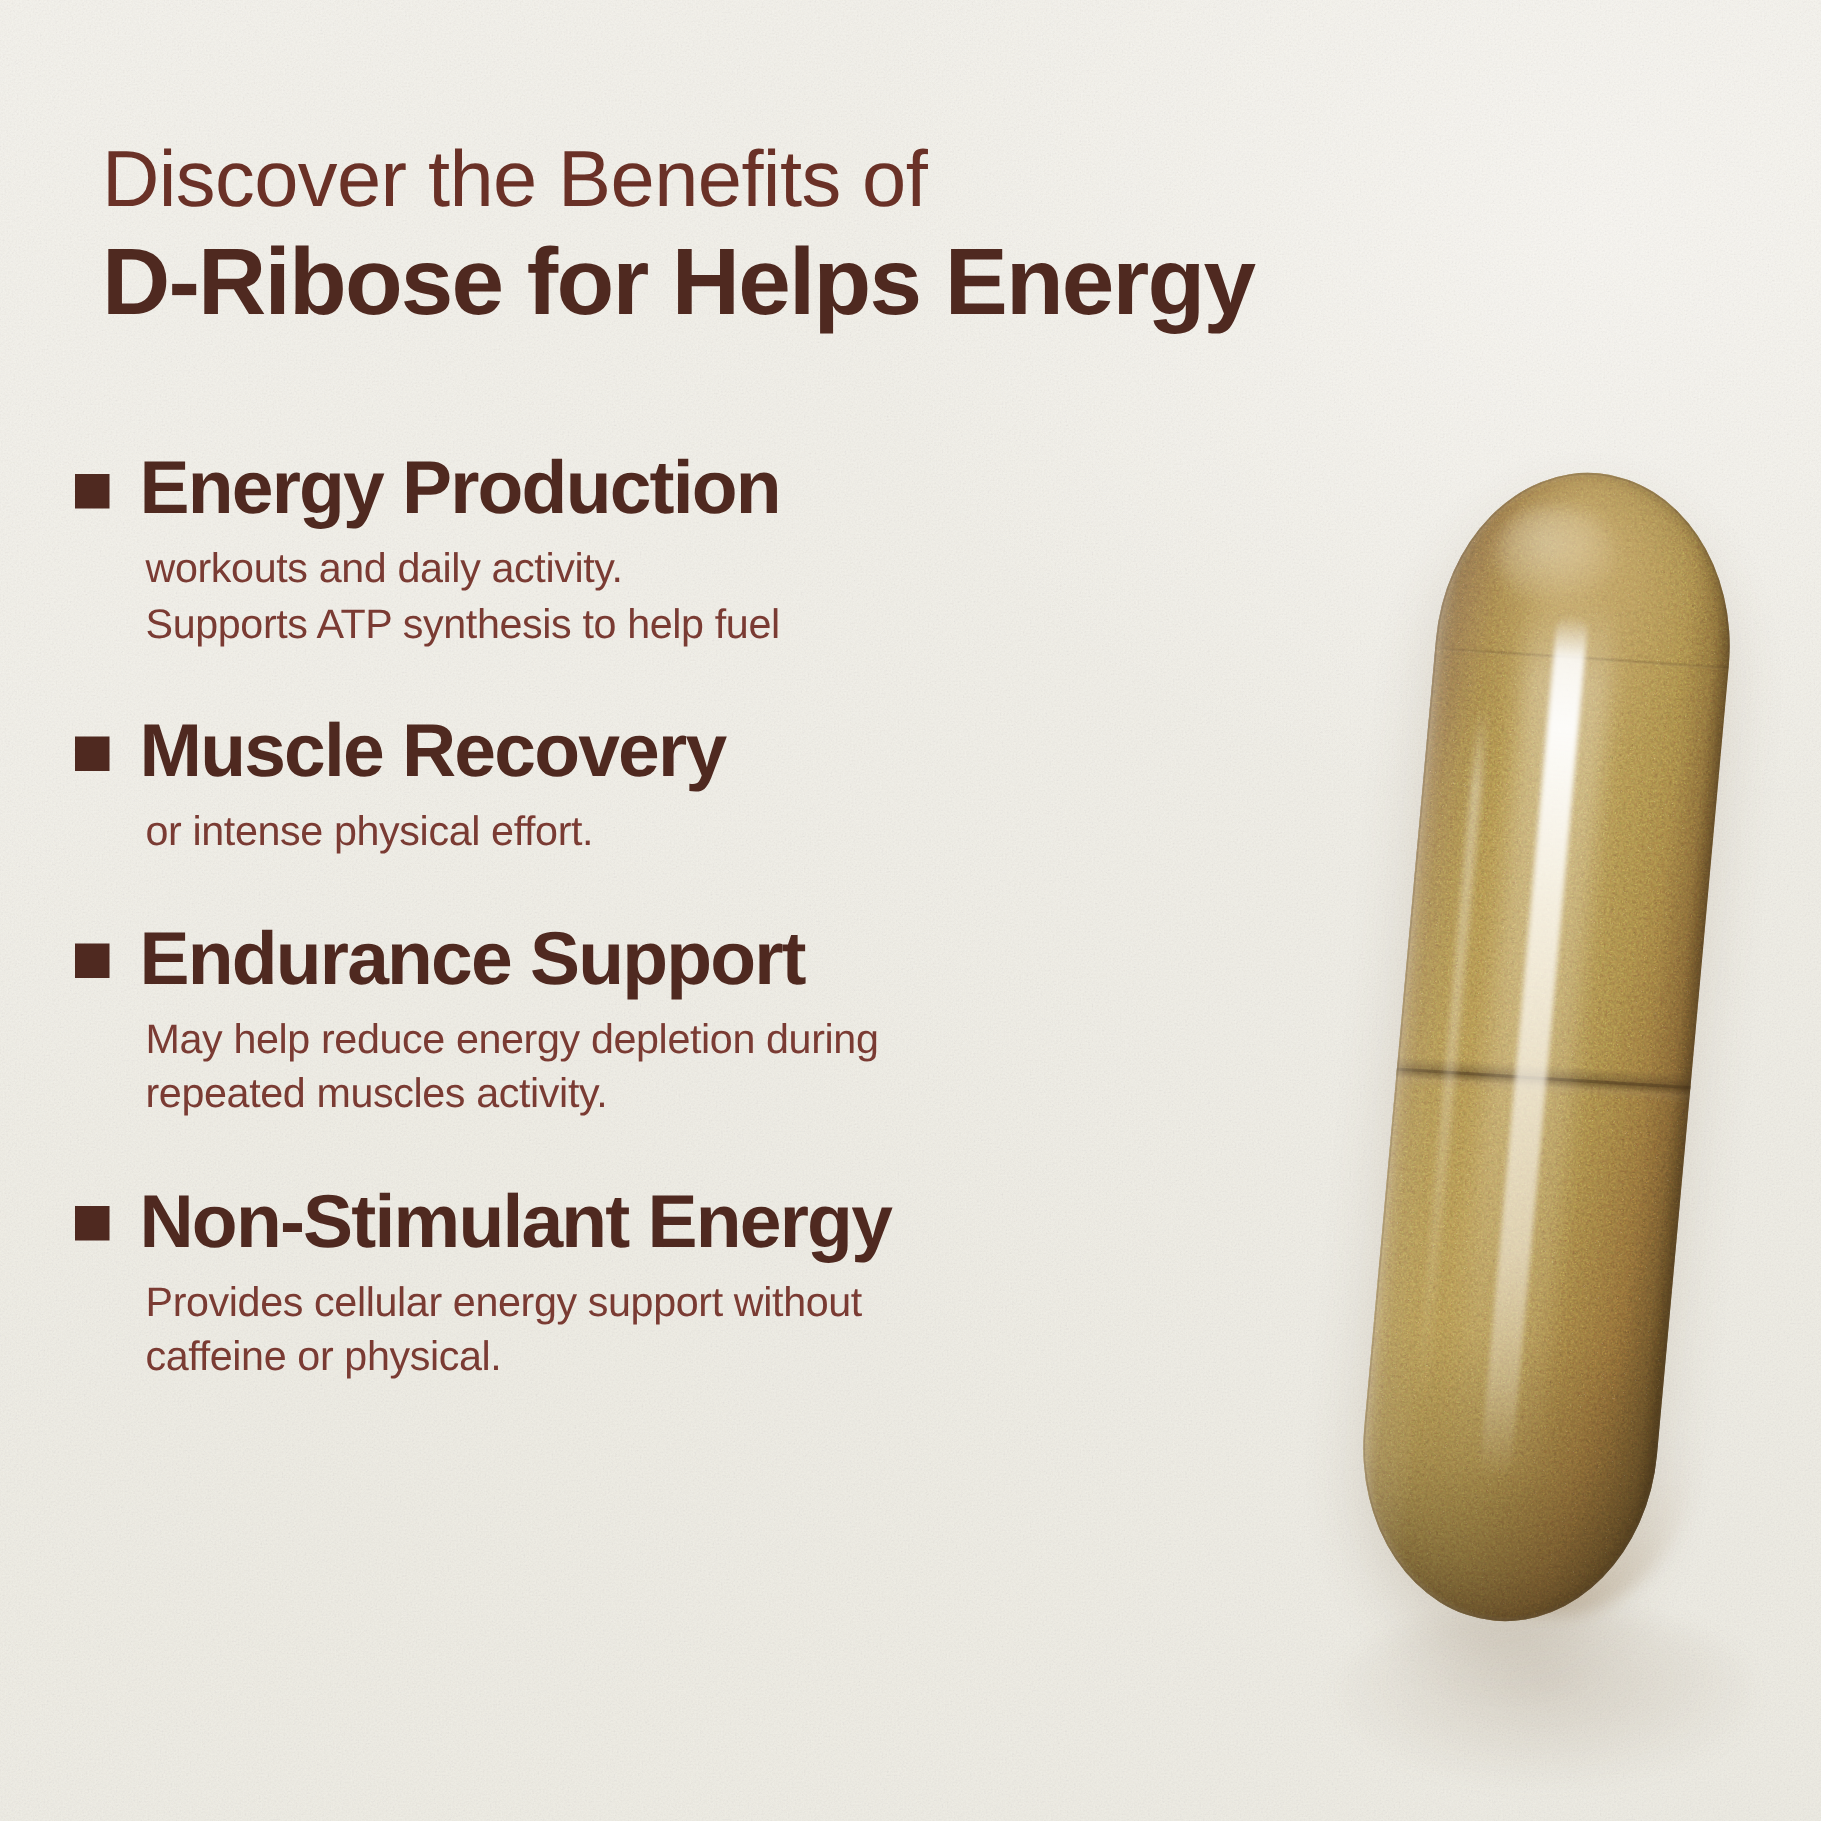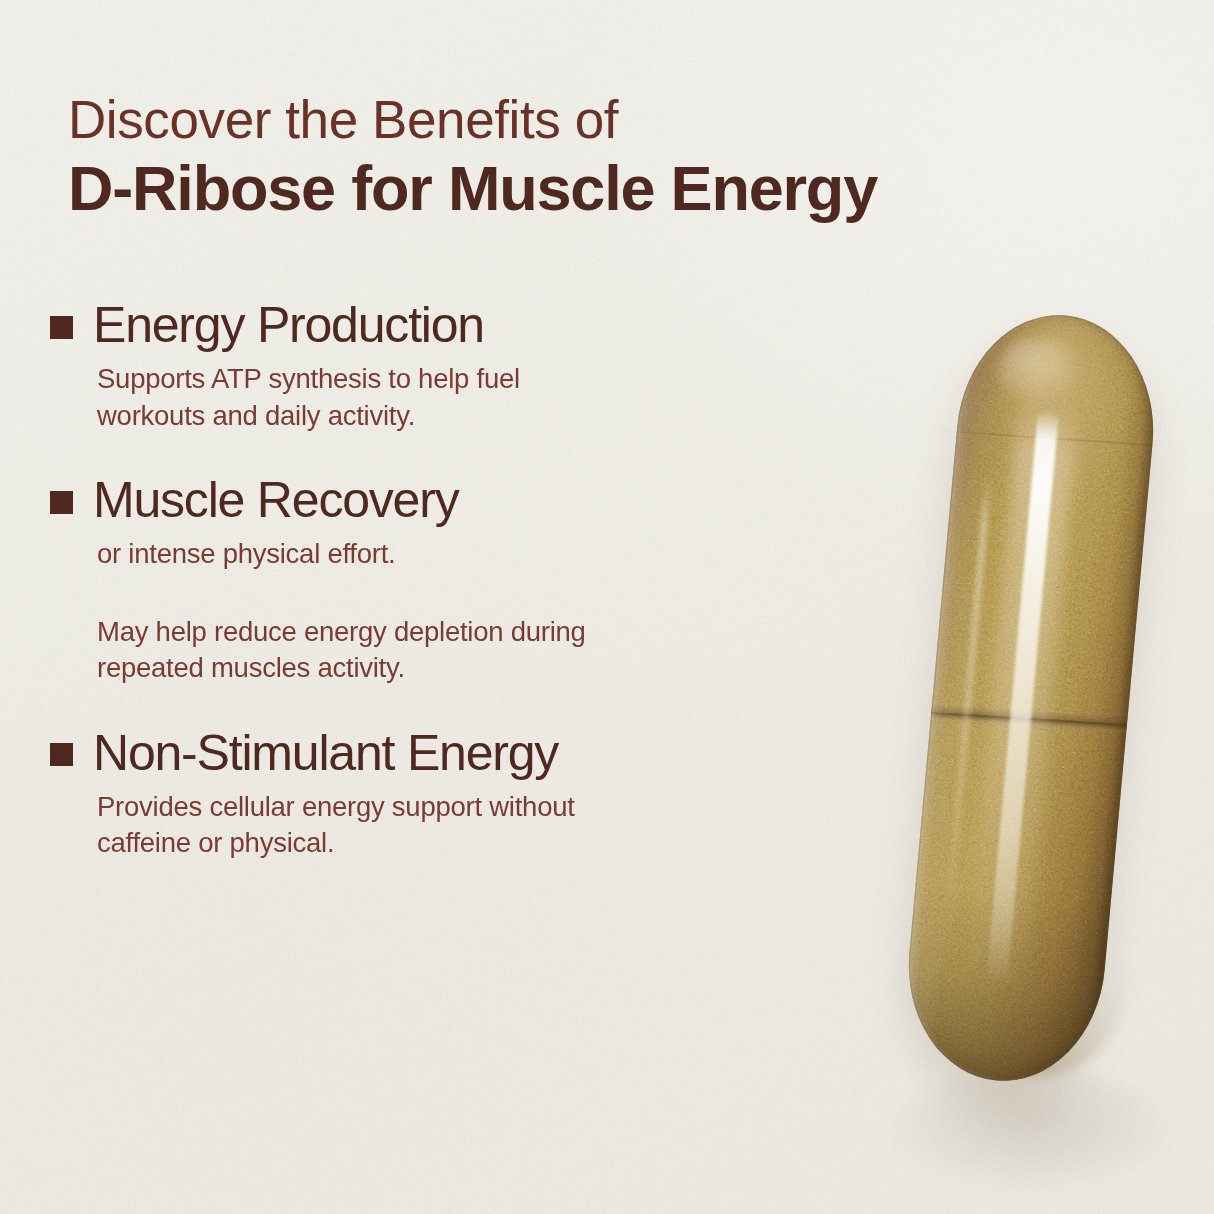--- a/index.html
+++ b/index.html
@@ -87,21 +87,21 @@
   }
   .bullet-marker {
     width: 23px;
     height: 23px;
     background: #4f2920;
     flex: 0 0 auto;
     margin-top: 4px;
   }
   .benefit-title {
     font-size: 50px;
-    font-weight: 400;
+    font-weight: 700;
     letter-spacing: -1.2px;
     line-height: 1.0;
     color: #4f2920;
     white-space: nowrap;
   }
   .benefit-desc {
     margin-left: 47px;
     margin-top: 11px;
     font-size: 27.5px;
     font-weight: 500;
@@ -407,47 +407,51 @@
       <feColorMatrix type="saturate" values="0"></feColorMatrix>
       <feComponentTransfer>
         <feFuncA type="linear" slope="0.22" intercept="0"></feFuncA>
       </feComponentTransfer>
     </filter>
     <rect width="100%" height="100%" filter="url(#grainf2)" fill="#ffffff"></rect>
   </svg>
 
   <div class="headline">
     <div class="headline-l1">Discover the Benefits of</div>
-    <div class="headline-l2">D-Ribose for Muscle Energy</div>
+    <div class="headline-l2">D-Ribose for Helps Energy</div>
   </div>
 
   <div class="benefits">
 
     <div class="benefit">
       <div class="bullet-row">
         <div class="bullet-marker"></div>
         <div class="benefit-title">Energy Production</div>
       </div>
       <div class="benefit-desc">
+        <span>workouts and daily activity.</span>
         <span>Supports ATP synthesis to help fuel</span>
-        <span>workouts and daily activity.</span>
       </div>
     </div>
 
     <div class="benefit">
       <div class="bullet-row">
         <div class="bullet-marker"></div>
         <div class="benefit-title">Muscle Recovery</div>
       </div>
       <div class="benefit-desc">
         <span>or intense physical effort.</span>
       </div>
     </div>
 
     <div class="benefit">
+      <div class="bullet-row">
+        <div class="bullet-marker"></div>
+        <div class="benefit-title">Endurance Support</div>
+      </div>
       <div class="benefit-desc">
         <span>May help reduce energy depletion during</span>
         <span>repeated muscles activity.</span>
       </div>
     </div>
 
     <div class="benefit">
       <div class="bullet-row">
         <div class="bullet-marker"></div>
         <div class="benefit-title">Non-Stimulant Energy</div>

